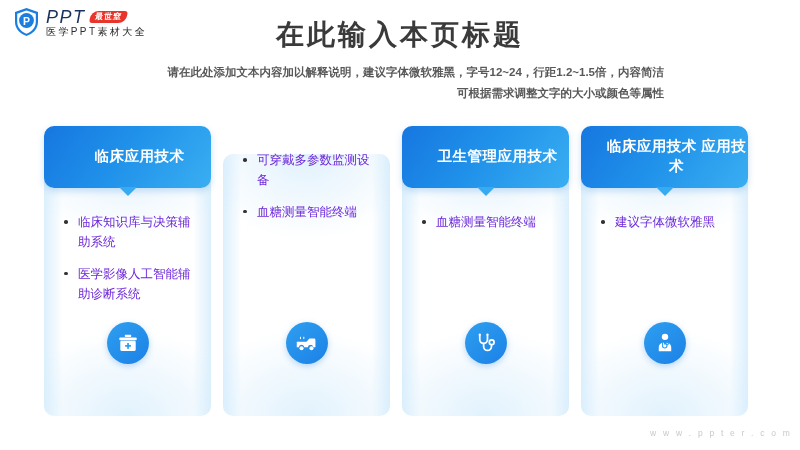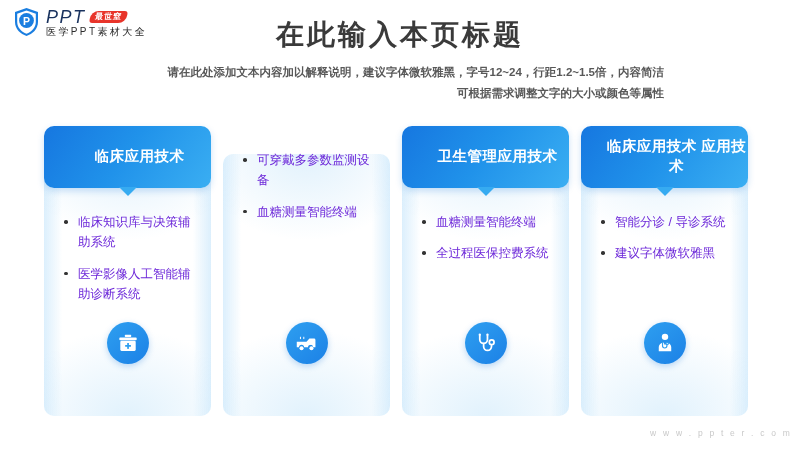--- a/index.html
+++ b/index.html
@@ -286,39 +286,37 @@
           <rect x="9.4" y="5.4" width="1.1" height="2.6"></rect>
         </svg>
       </div>
     </div>
 
     <div class="card">
       <div class="card-body"></div>
       <div class="card-head">卫生管理应用技术</div>
       <ul class="bullets">
         <li>血糖测量智能终端</li>
-        <li>全过程医保控费系统</li>
       </ul>
       <div class="icon-circle">
         <svg width="22" height="22" viewBox="0 0 24 24" fill="none" stroke="#ffffff" stroke-width="1.9" stroke-linecap="round">
           <path d="M5.2 3.2 v5.1 a4.2 4.2 0 0 0 8.4 0 V3.2"></path>
           <circle cx="5.2" cy="2.9" r="1.25" fill="#ffffff" stroke="none"></circle>
           <circle cx="13.6" cy="2.9" r="1.25" fill="#ffffff" stroke="none"></circle>
           <path d="M9.4 12.6 v3.2 a4.3 4.3 0 0 0 8.6 0 v-1.2"></path>
           <circle cx="18.2" cy="11.2" r="2.6"></circle>
         </svg>
       </div>
     </div>
 
     <div class="card">
       <div class="card-body"></div>
       <div class="card-head">临床应用技术
 应用技术</div>
       <ul class="bullets">
-        <li>智能分诊 / 导诊系统</li>
         <li>建议字体微软雅黑</li>
       </ul>
       <div class="icon-circle">
         <svg width="22" height="22" viewBox="0 0 24 24" fill="#ffffff">
           <circle cx="12" cy="5.3" r="3.5"></circle>
           <path d="M5.2 21 v-4.6 c0 -2.6 2.3 -4.4 5.1 -5 l1.7 3.1 l1.7 -3.1 c2.8 0.6 5.1 2.4 5.1 5 V21 z"></path>
           <path d="M9.3 11.6 v3.4 a2.4 2.4 0 0 0 4.8 0 v-1.6" fill="none" stroke="#2e9ff0" stroke-width="1.25" stroke-linecap="round"></path>
           <circle cx="14.4" cy="12.6" r="1.35" fill="none" stroke="#2e9ff0" stroke-width="1.25"></circle>
         </svg>
       </div>

